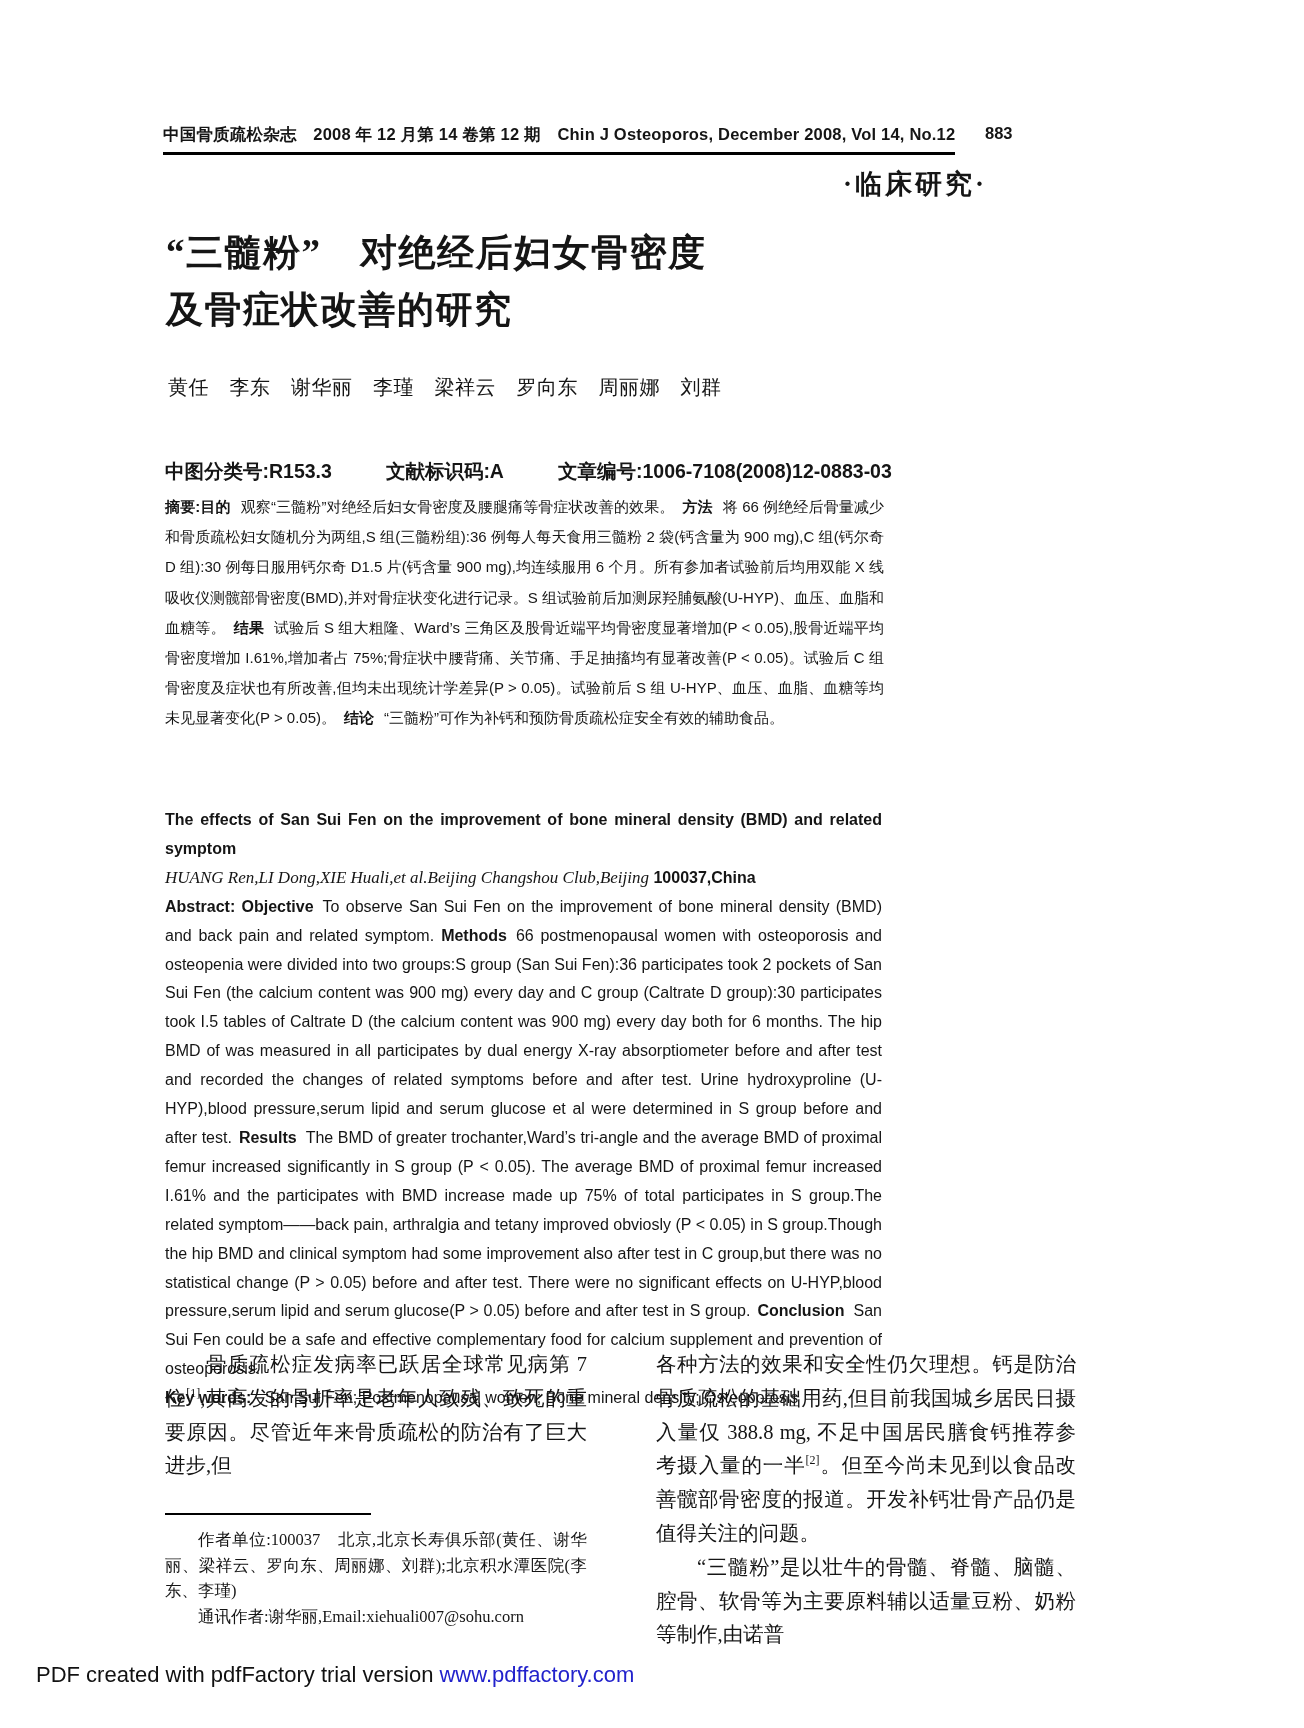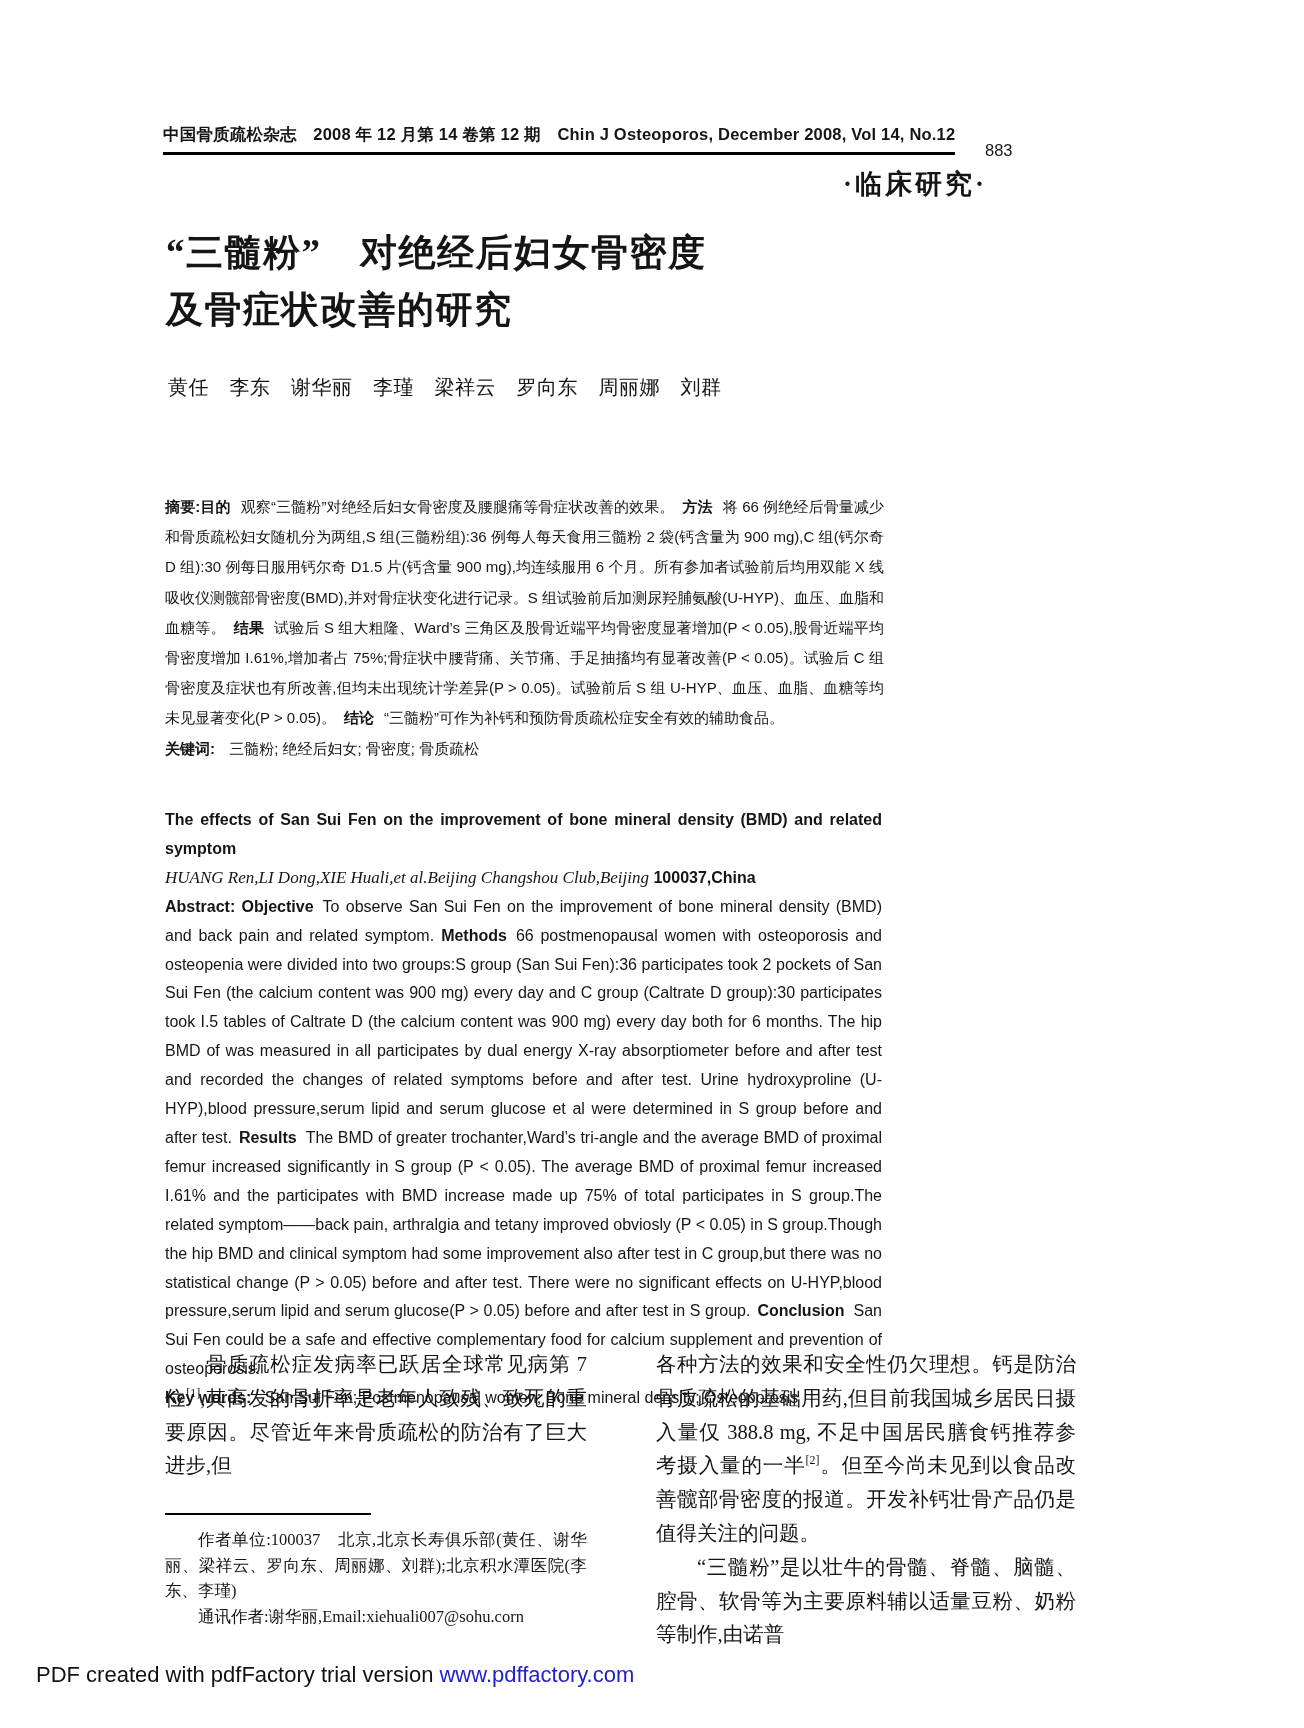--- a/index.html
+++ b/index.html
@@ -6,21 +6,21 @@
   body{width:1304px;height:1728px;position:relative;overflow:hidden;
        font-family:"Liberation Serif","DejaVu Serif",serif;color:#151515;
        -webkit-font-smoothing:antialiased;}
   .page{position:absolute;inset:0;background:#fff;}
 
   
   .header{position:absolute;top:124px;left:163px;width:1000px;
           font-family:"Liberation Sans","DejaVu Sans",sans-serif;
           font-size:16.5px;font-weight:600;}
   .journal{display:inline-block;border-bottom:3px solid #000;padding-bottom:6px;letter-spacing:.2px;}
-  .pageno{position:absolute;left:822px;top:17px;font-weight:400;}
+  .pageno{position:absolute;left:822px;top:0;font-weight:700;}
 
   .section-label{position:absolute;top:166px;left:843px;
                  font-size:27px;font-weight:700;letter-spacing:3px;}
 
   
   .title{position:absolute;top:224px;left:166px;margin:0;
          font-size:37px;line-height:57px;font-weight:700;letter-spacing:1.5px;}
   .authors{position:absolute;top:374px;left:168px;font-size:20px;letter-spacing:.5px;}
   .meta{position:absolute;top:458px;left:165px;
         font-family:"Liberation Sans","DejaVu Sans",sans-serif;
@@ -77,24 +77,26 @@
 
   <div class="section-label">·临床研究·</div>
 
   <h1 class="title">
     <span>“三髓粉”　对绝经后妇女骨密度</span><br>
     <span>及骨症状改善的研究</span>
   </h1>
 
   <div class="authors">黄任　李东　谢华丽　李瑾　梁祥云　罗向东　周丽娜　刘群</div>
 
+  <div class="meta">
+    <span>中图分类号:R153.3</span><span>文献标识码:A</span><span>文章编号:1006-7108(2008)12-0883-03</span>
+  </div>
 
   <div class="abstract-cn">
     <p><b class="abs-label">摘要:目的</b><span>观察“三髓粉”对绝经后妇女骨密度及腰腿痛等骨症状改善的效果。</span><b class="abs-label">方法</b><span>将 66 例绝经后骨量减少和骨质疏松妇女随机分为两组,S 组(三髓粉组):36 例每人每天食用三髓粉 2 袋(钙含量为 900 mg),C 组(钙尔奇 D 组):30 例每日服用钙尔奇 D1.5 片(钙含量 900 mg),均连续服用 6 个月。所有参加者试验前后均用双能 X 线吸收仪测髋部骨密度(BMD),并对骨症状变化进行记录。S 组试验前后加测尿羟脯氨酸(U-HYP)、血压、血脂和血糖等。</span><b class="abs-label">结果</b><span>试验后 S 组大粗隆、Ward’s 三角区及股骨近端平均骨密度显著增加(P &lt; 0.05),股骨近端平均骨密度增加 I.61%,增加者占 75%;骨症状中腰背痛、关节痛、手足抽搐均有显著改善(P &lt; 0.05)。试验后 C 组骨密度及症状也有所改善,但均未出现统计学差异(P &gt; 0.05)。试验前后 S 组 U-HYP、血压、血脂、血糖等均未见显著变化(P &gt; 0.05)。</span><b class="abs-label">结论</b><span>“三髓粉”可作为补钙和预防骨质疏松症安全有效的辅助食品。</span></p>
-    <p><b class="abs-label">关键词:</b><span> 三髓粉; 绝经后妇女; 骨密度; 骨质疏松</span></p>
   </div>
 
   <div class="abstract-en">
     <p class="en-title">The effects of San Sui Fen on the improvement of bone mineral density (BMD) and related symptom</p>
     <p class="en-authors"><span class="it">HUANG Ren,LI Dong,XIE Huali,et al.Beijing Changshou Club,Beijing</span><span class="pl"> 100037,China</span></p>
     <p><b class="en-label">Abstract: Objective</b><span>To observe San Sui Fen on the improvement of bone mineral density  (BMD) and back pain and related symptom.</span><b class="en-label">Methods</b><span>66 postmenopausal women with osteoporosis and osteopenia were divided into two groups:S group (San Sui Fen):36 participates took 2 pockets of San Sui Fen (the calcium content was 900 mg) every day and C group  (Caltrate D group):30 participates took I.5 tables of Caltrate D (the calcium content was 900 mg) every day both for 6 months. The hip BMD of was measured in all participates by dual energy X-ray absorptiometer before and after test and recorded the changes of related symptoms before and after test. Urine hydroxyproline (U-HYP),blood pressure,serum lipid and serum glucose et al were determined in S group before and after test.</span><b class="en-label">Results</b><span>The BMD of greater trochanter,Ward’s tri-angle and the average BMD of proximal femur increased significantly in S group (P &lt; 0.05). The average BMD of proximal femur increased I.61% and the participates with BMD increase made up 75% of total participates in S group.The related symptom——back pain, arthralgia and tetany improved obviosly (P &lt; 0.05) in S group.Though the hip BMD and clinical symptom had some improvement also after test in C group,but there was no statistical change (P &gt; 0.05) before and after test. There were no significant effects on U-HYP,blood pressure,serum lipid and serum glucose(P &gt; 0.05) before and after test in S group.</span><b class="en-label">Conclusion</b><span>San Sui Fen could be a safe and effective complementary food for calcium supplement and prevention of osteoporosis.</span></p>
     <p><b class="en-label">Key words:</b><span>  San Sui Fen; Postmenopausal women; Bone mineral density; Osteoporosis</span></p>
   </div>
 
   <div class="col col-left">

